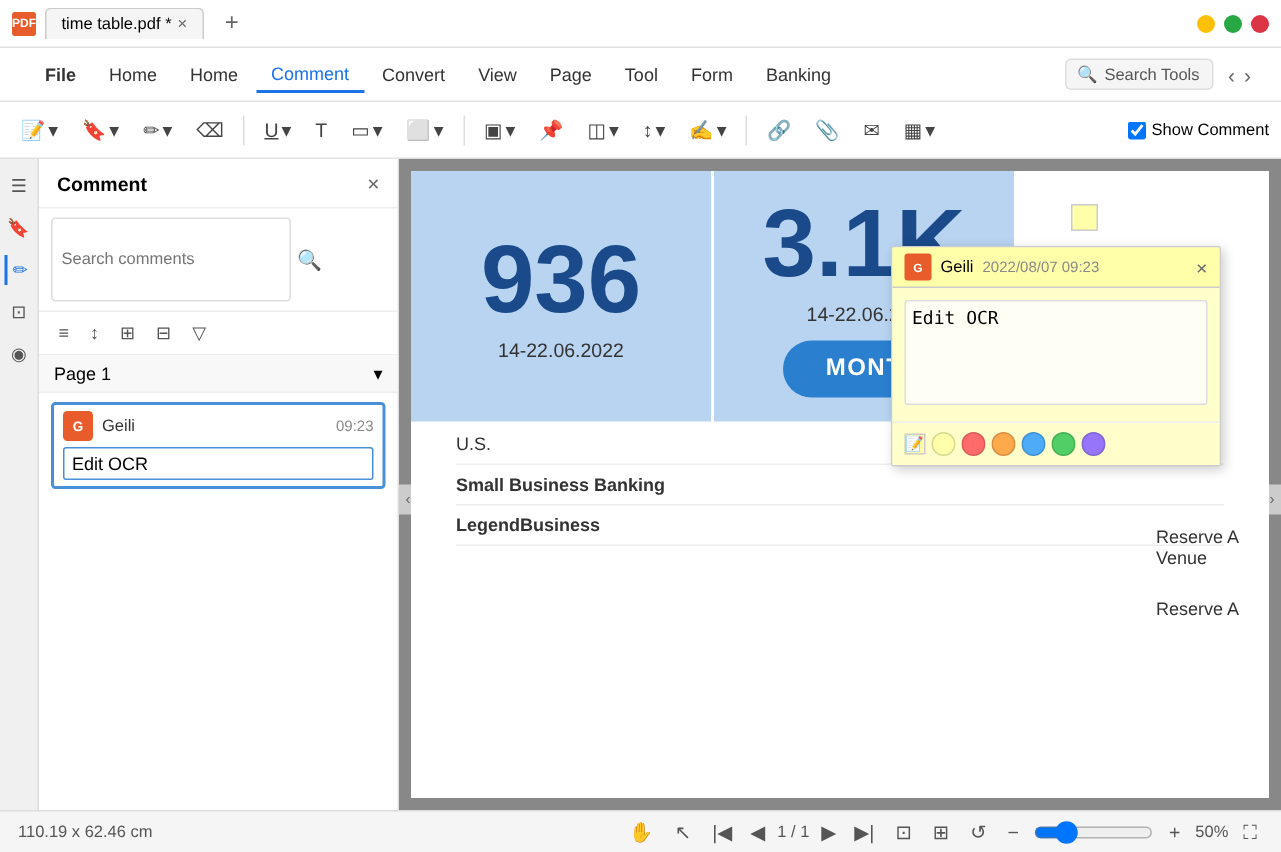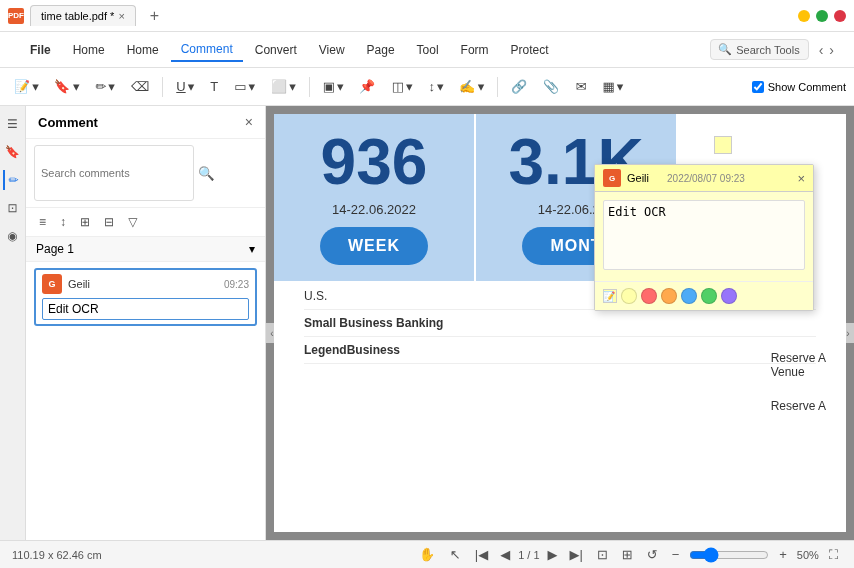--- a/index.html
+++ b/index.html
@@ -402,21 +402,21 @@
 <div class="menu-bar">
   <span class="menu-item menu-file">File</span>
   <span class="menu-item">Home</span>
   <span class="menu-item">Home</span>
   <span class="menu-item active">Comment</span>
   <span class="menu-item">Convert</span>
   <span class="menu-item">View</span>
   <span class="menu-item">Page</span>
   <span class="menu-item">Tool</span>
   <span class="menu-item">Form</span>
-  <span class="menu-item">Protect</span>
+  <span class="menu-item">Banking</span>
   <div class="search-tools">
     <span>🔍</span>
     <span>Search Tools</span>
   </div>
   <div style="display:flex;gap:6px;margin-left:8px;">
     <button style="border:none;background:transparent;cursor:pointer;font-size:14px;color:#666;">‹</button>
     <button style="border:none;background:transparent;cursor:pointer;font-size:14px;color:#666;">›</button>
   </div>
 </div>
 
@@ -538,21 +538,20 @@
   <div class="content-area">
     <div class="left-handle">‹</div>
     <div class="right-handle">›</div>
 
     <div class="pdf-page">
 
       <div style="display:flex;">
         <div class="stat-box stat-box-blue">
           <div class="stat-number">936</div>
           <div class="stat-date">14-22.06.2022</div>
-          <button class="stat-btn">WEEK</button>
         </div>
         <div class="stat-box stat-box-blue" style="margin-left:2px;">
           <div class="stat-number">3.1K</div>
           <div class="stat-date">14-22.06.202</div>
           <button class="stat-btn">MONT</button>
         </div>
       </div>
 
       <div class="pdf-table">
         <div class="pdf-table-row">
@@ -571,21 +570,21 @@
         <div style="font-size:12px;color:#333;">Reserve A</div>
       </div>
 
       <div class="sticky-pin" style="background:#ffffaa;border:1px solid #ccc;width:18px;height:18px;position:absolute;top:22px;left:440px;"></div>
 
       <div class="sticky-note">
         <div class="sticky-header">
           <div class="sticky-user-info">
             <div class="sticky-avatar">G</div>
             <span>Geili</span>
-            <span style="color:#888;font-size:10px;margin-left:12px;">2022/08/07 09:23</span>
+            <span style="color:#888;font-size:10px;">2022/08/07 09:23</span>
           </div>
           <button class="sticky-close">×</button>
         </div>
         <div class="sticky-content">
           <textarea class="sticky-textarea" style="">Edit OCR</textarea>
         </div>
         <div class="sticky-colors">
           <div class="sticky-icon">📝</div>
           <div class="color-dot" style="background:#ffffaa;"></div>
           <div class="color-dot" style="background:#ff6b6b;"></div>

